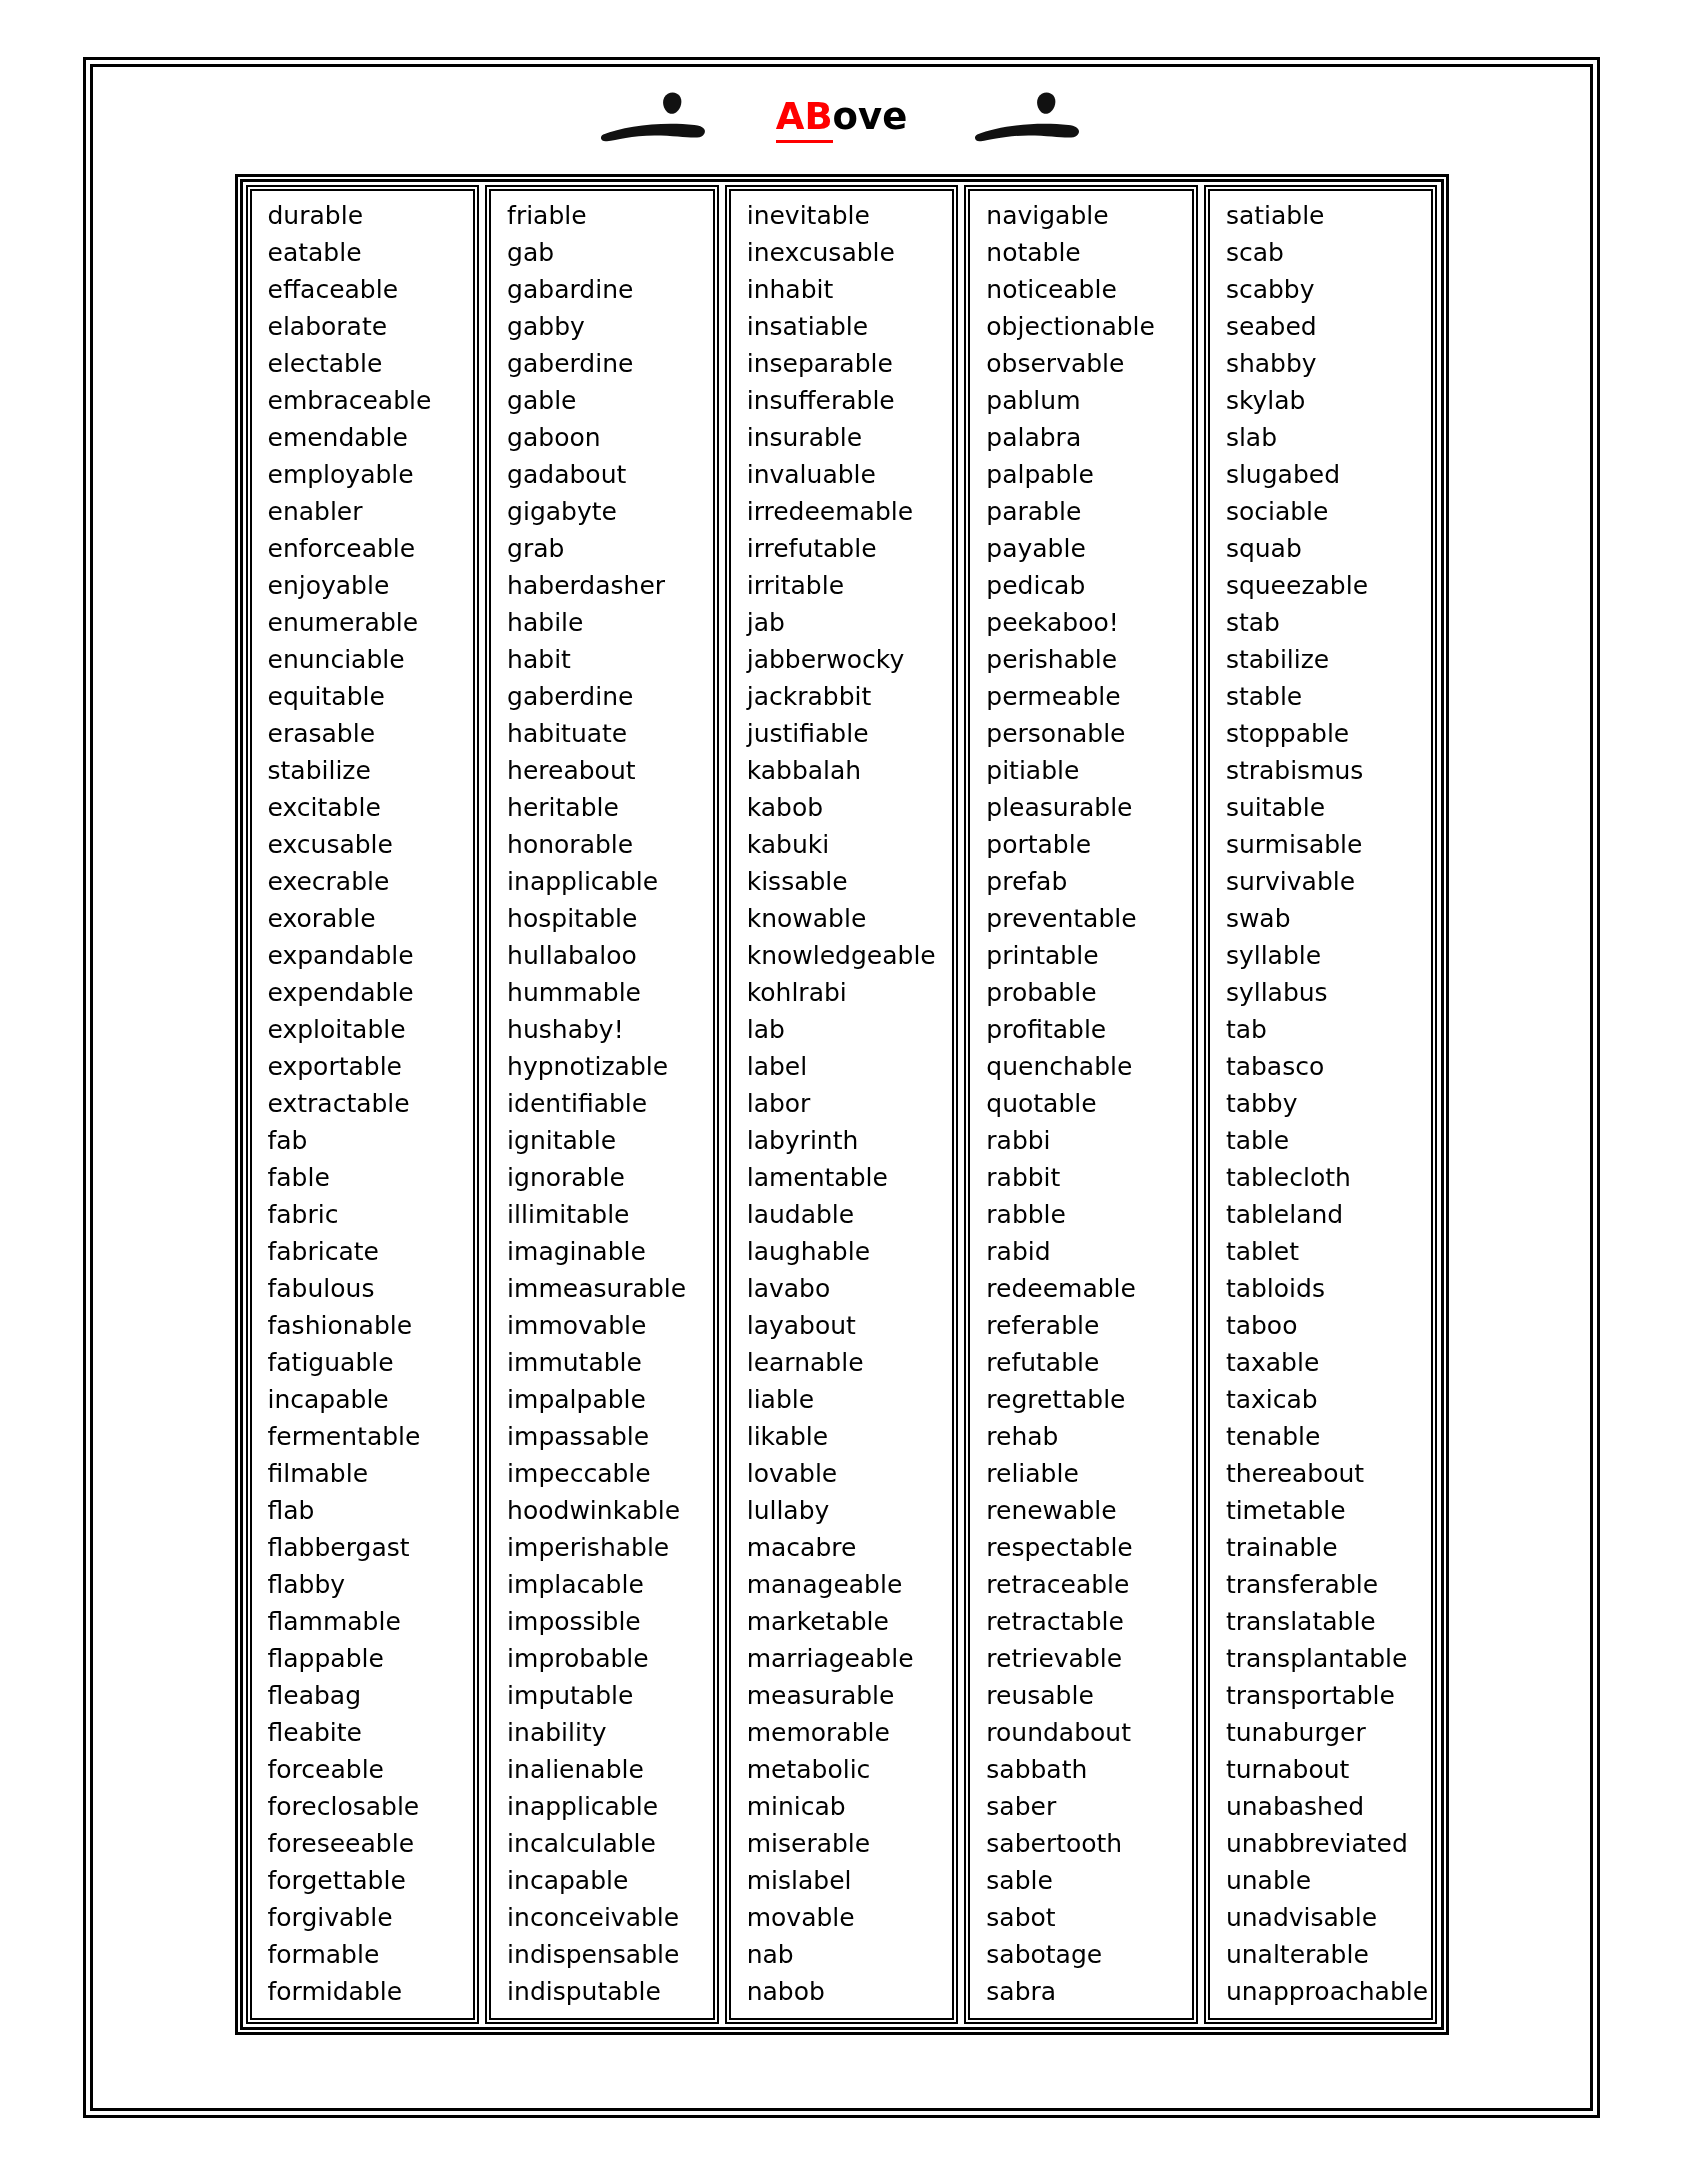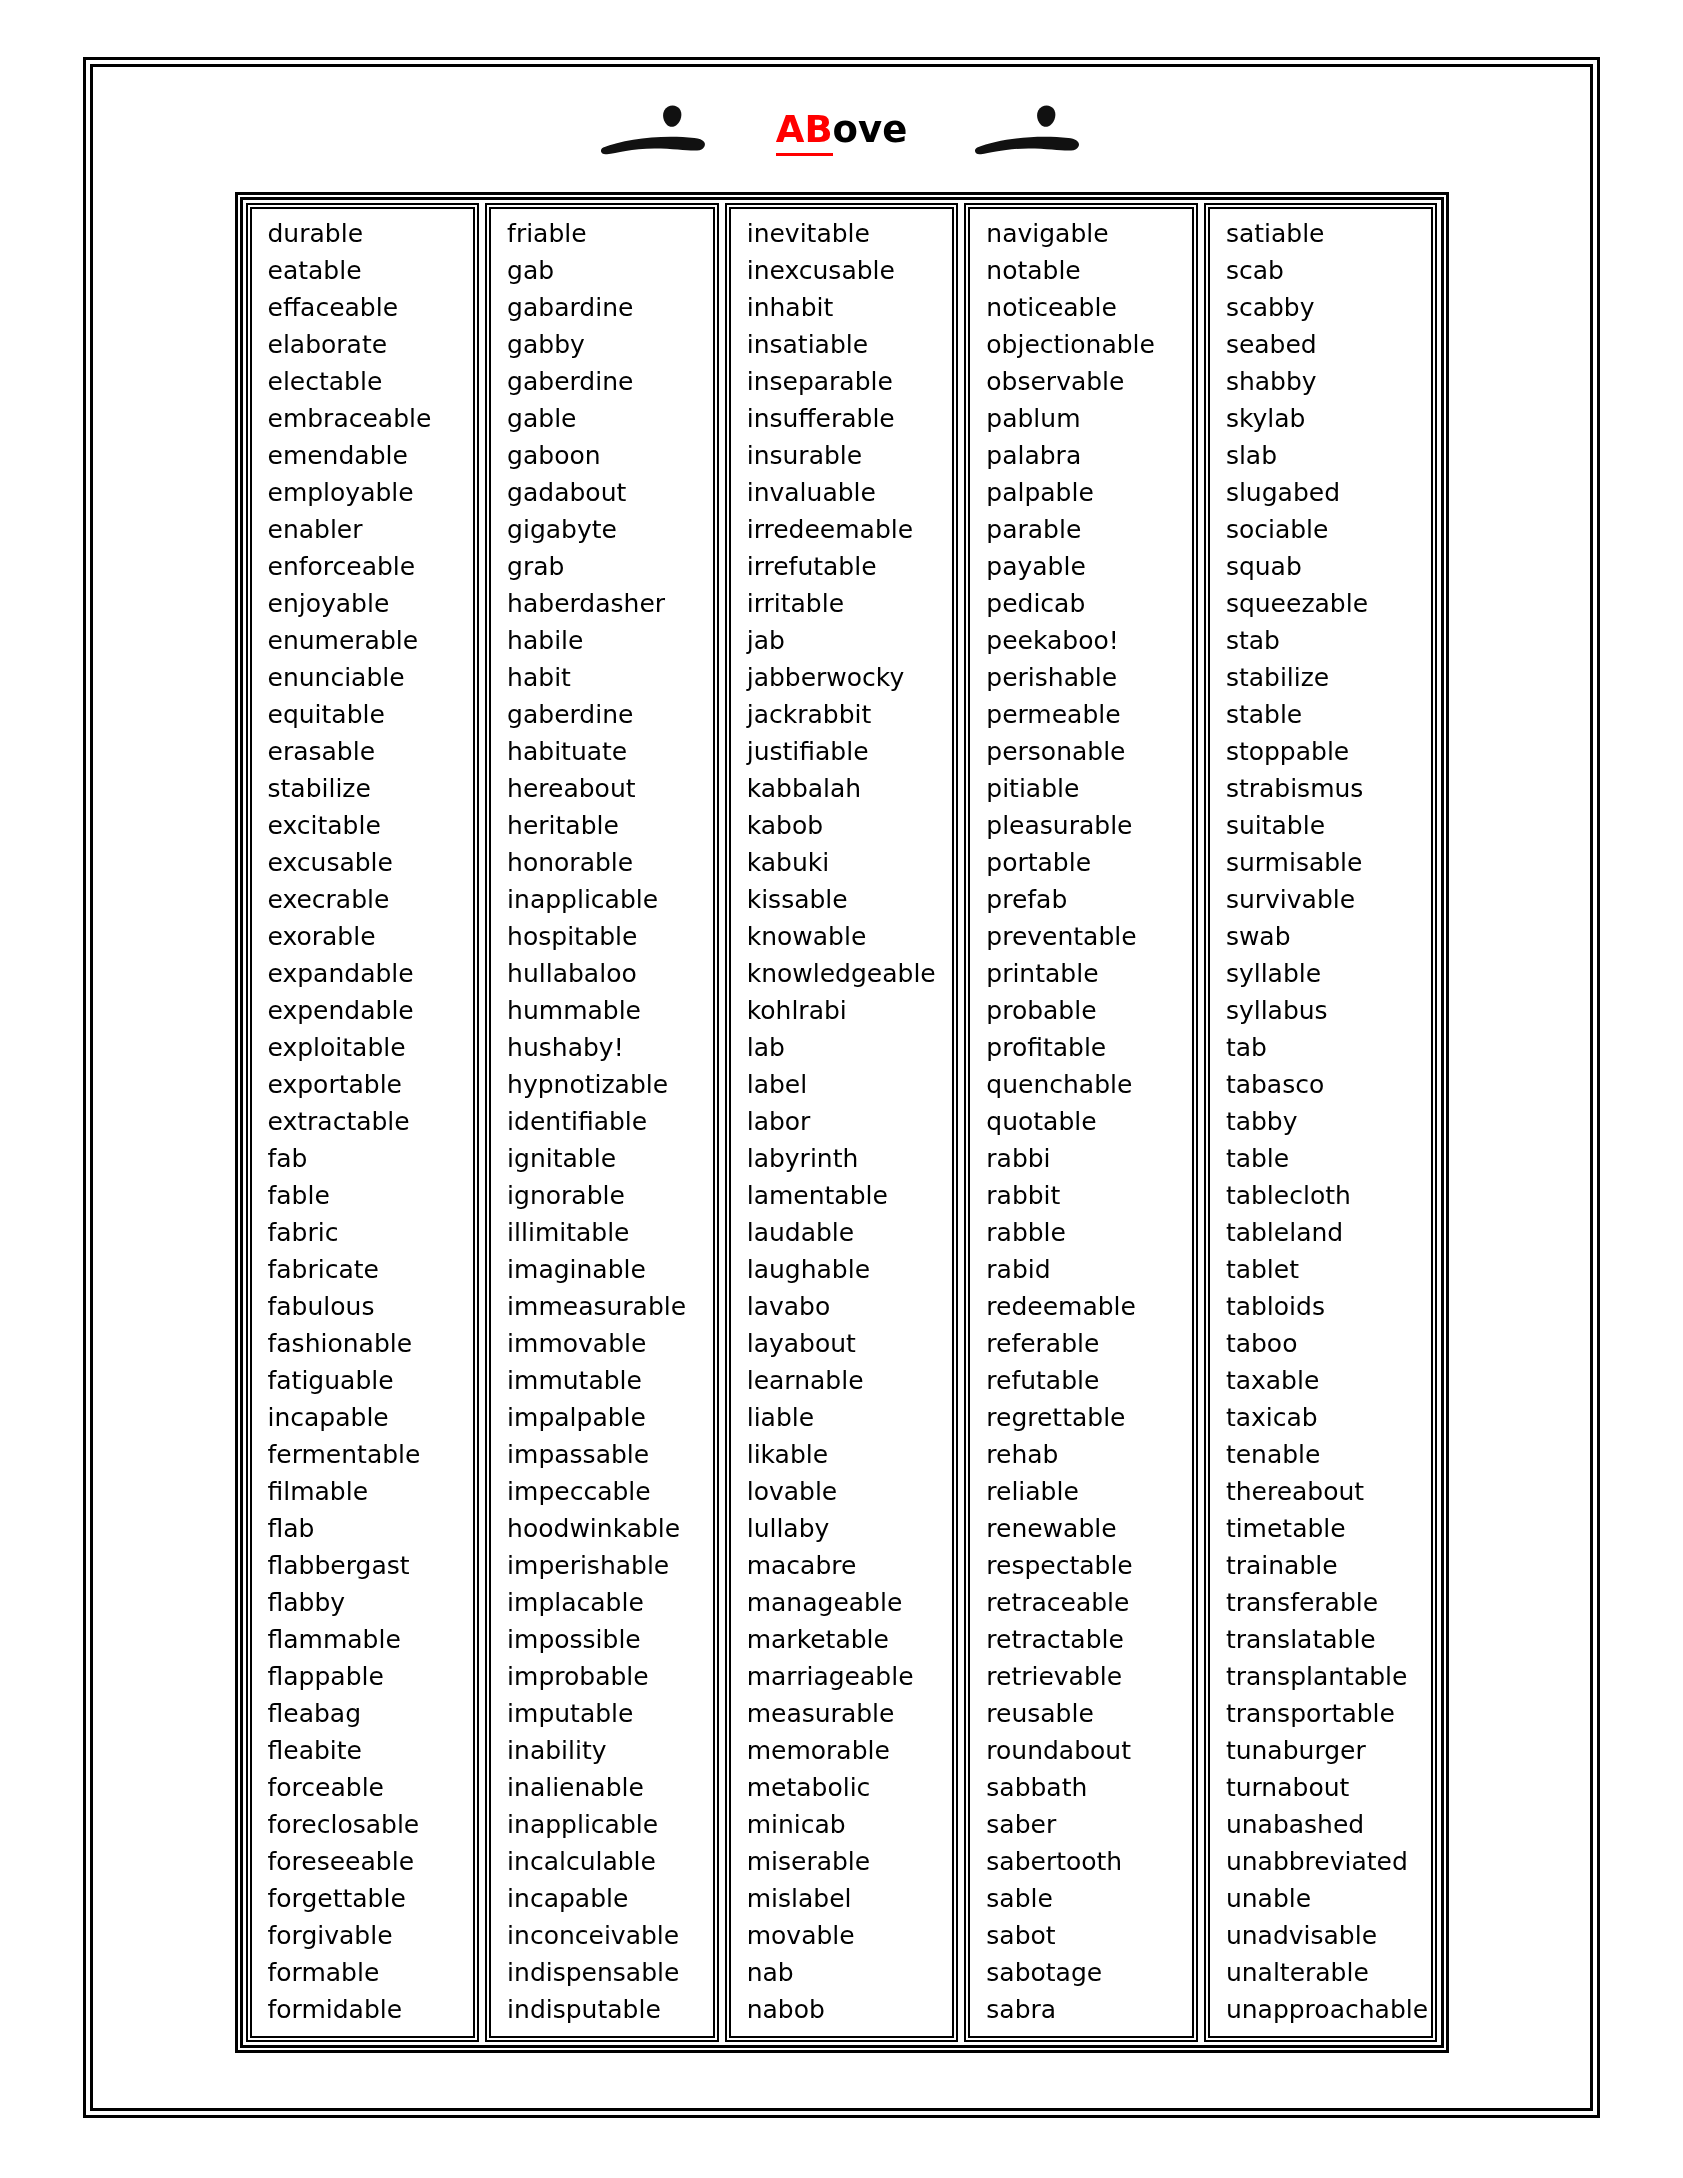--- a/index.html
+++ b/index.html
@@ -6,34 +6,34 @@
   body{
     width:1683px;height:2178px;position:relative;
     font-family:"DejaVu Sans","Liberation Sans",sans-serif;
     color:#000;
   }
   .outer-frame{
     position:absolute;left:83px;top:57px;width:1517px;height:2061px;
     border:10px double #000;box-sizing:border-box;background:#fff;
   }
   .header{
-    height:125px;display:flex;align-items:center;justify-content:center;gap:63px;
+    height:99px;display:flex;align-items:center;justify-content:center;gap:63px;
   }
   .glyph{width:117px;height:57px;display:block;}
   .title{
     font-size:37px;font-weight:bold;letter-spacing:0px;line-height:1;
     white-space:nowrap;
   }
   .title .ab{
     color:var(--accent,#ff0000);
     border-bottom:3px solid var(--accent,#ff0000);
     padding-bottom:2px;
   }
   .word-table{
-    margin:0 auto;width:1214px;box-sizing:border-box;
+    margin:8px auto;width:1214px;box-sizing:border-box;
     border:8px double #000;padding:3px;
     display:flex;gap:6px;background:#fff;
   }
   .word-col{
     flex:1 1 0;box-sizing:border-box;
     border:6px double #000;
     padding:6px 4px 8px 16px;
     overflow:hidden;
   }
   .word{

